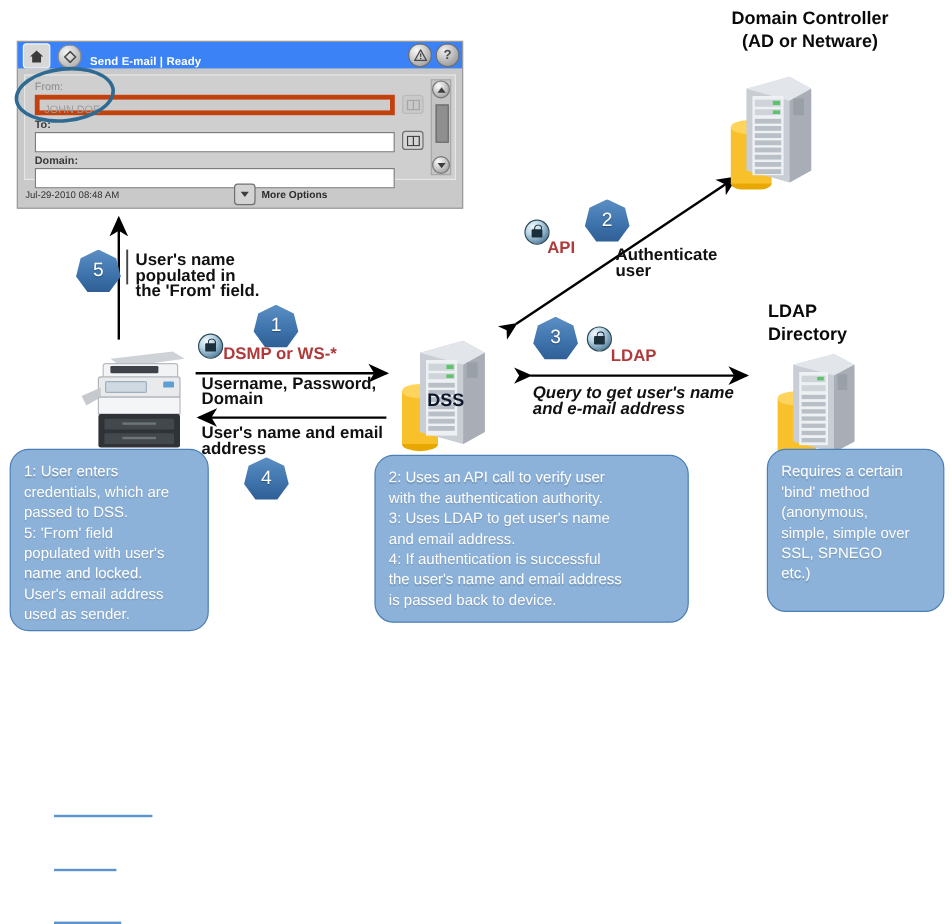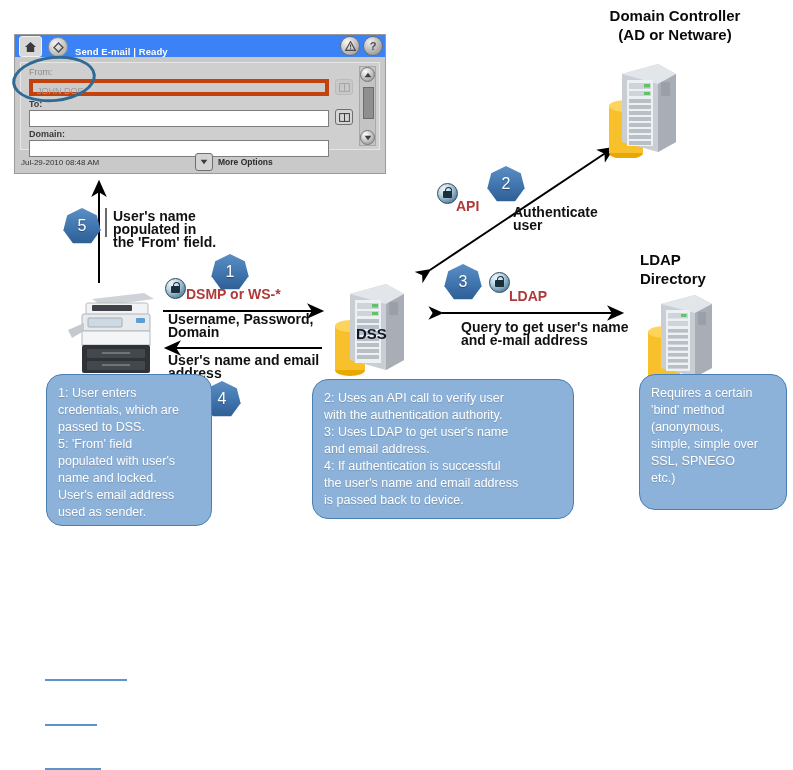--- a/index.html
+++ b/index.html
@@ -507,24 +507,24 @@
   <div class="lbl b" style="left:513px; top:206px; width:80px;">Authenticate
 user</div>
 
   <div class="badge" style="left:444px; top:264px;">3</div>
   <div class="lock" style="left:489px; top:272px;">
     <div class="body">
         <div class="shackle"></div>
       </div>
   </div>
   <div class="lbl b red" style="left:509px; top:290px;">LDAP</div>
-  <div class="lbl b" style="left:461px; top:321px; width:180px;">Query to get user's name
+  <div class="lbl b" style="left:444px; top:321px; width:180px;font-style:italic;">Query to get user's name
 and e-mail address</div>
 
-  <div class="callout" style="left:8px; top:374px; width:166px; height:152px;margin-left:38px;">1: User enters
+  <div class="callout" style="left:8px; top:374px; width:166px; height:152px;">1: User enters
 credentials, which are
 passed to DSS.
 5: 'From' field
 populated with user's
 name and locked.
 User's email address
 used as sender.</div>
 
   <div class="callout" style="left:312px; top:379px; width:262px; height:140px;">2: Uses an API call to verify user
 with the authentication authority.

